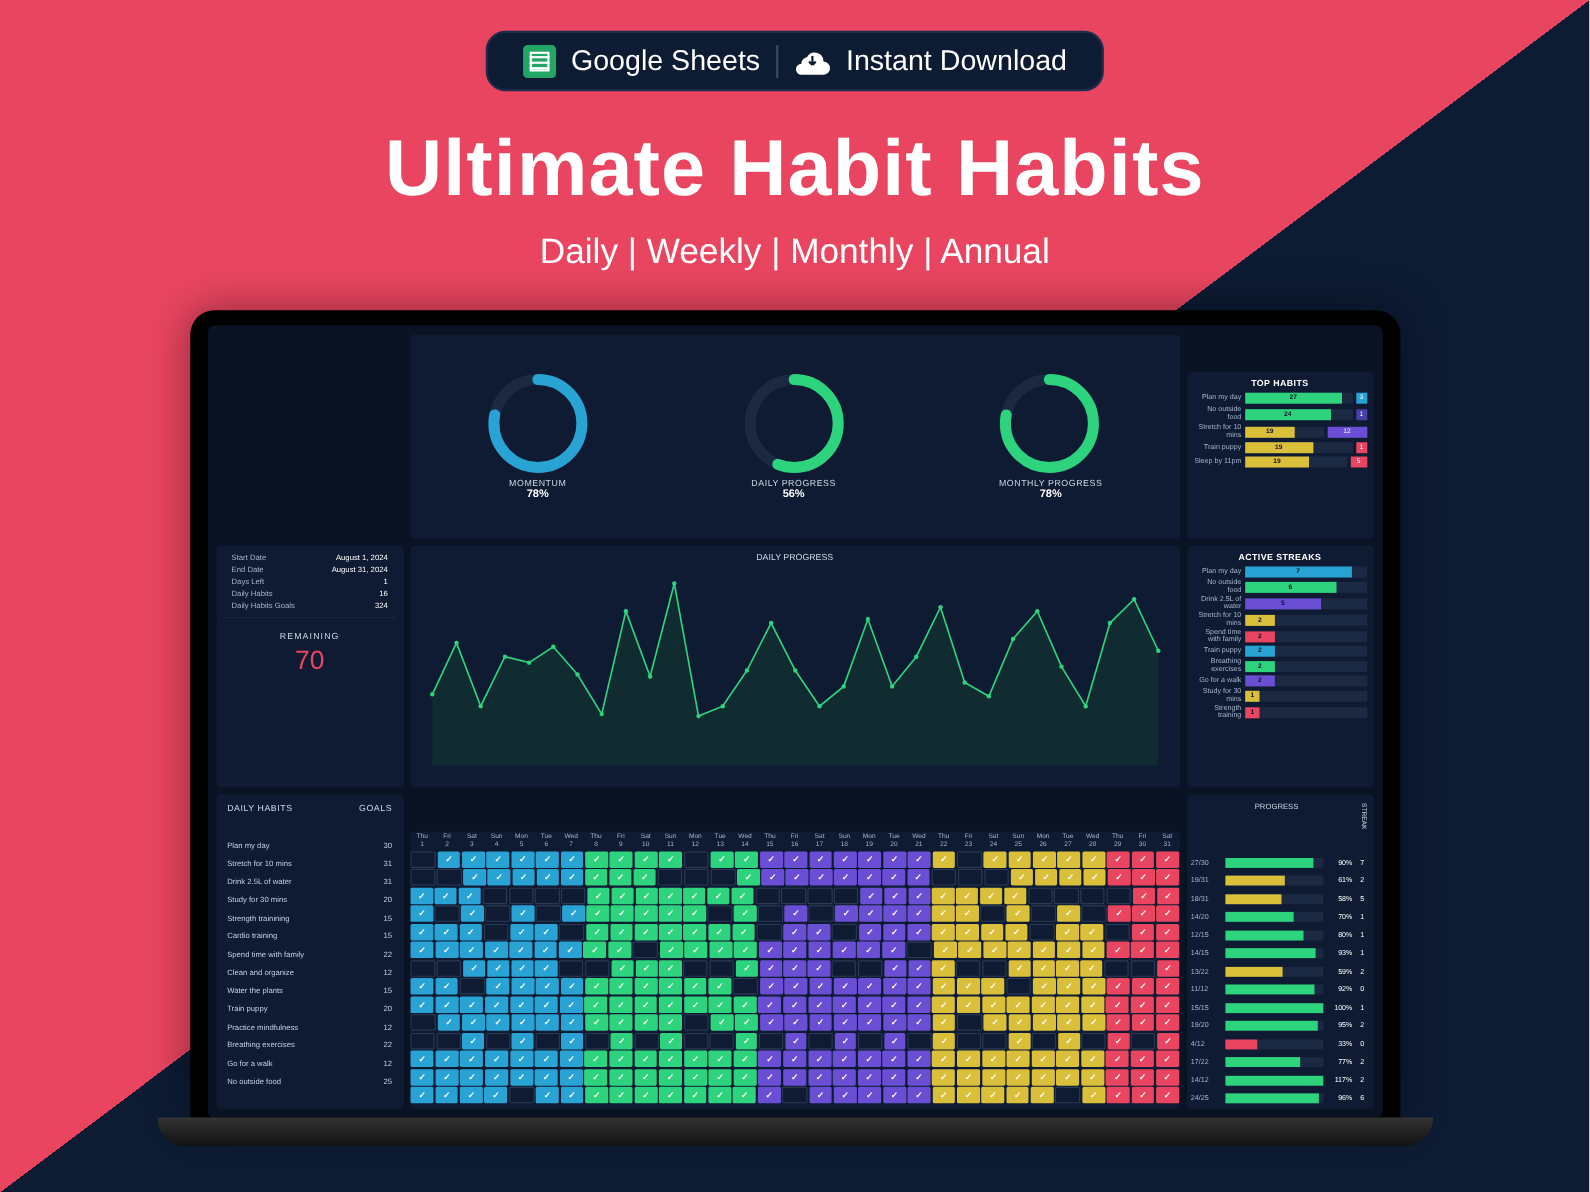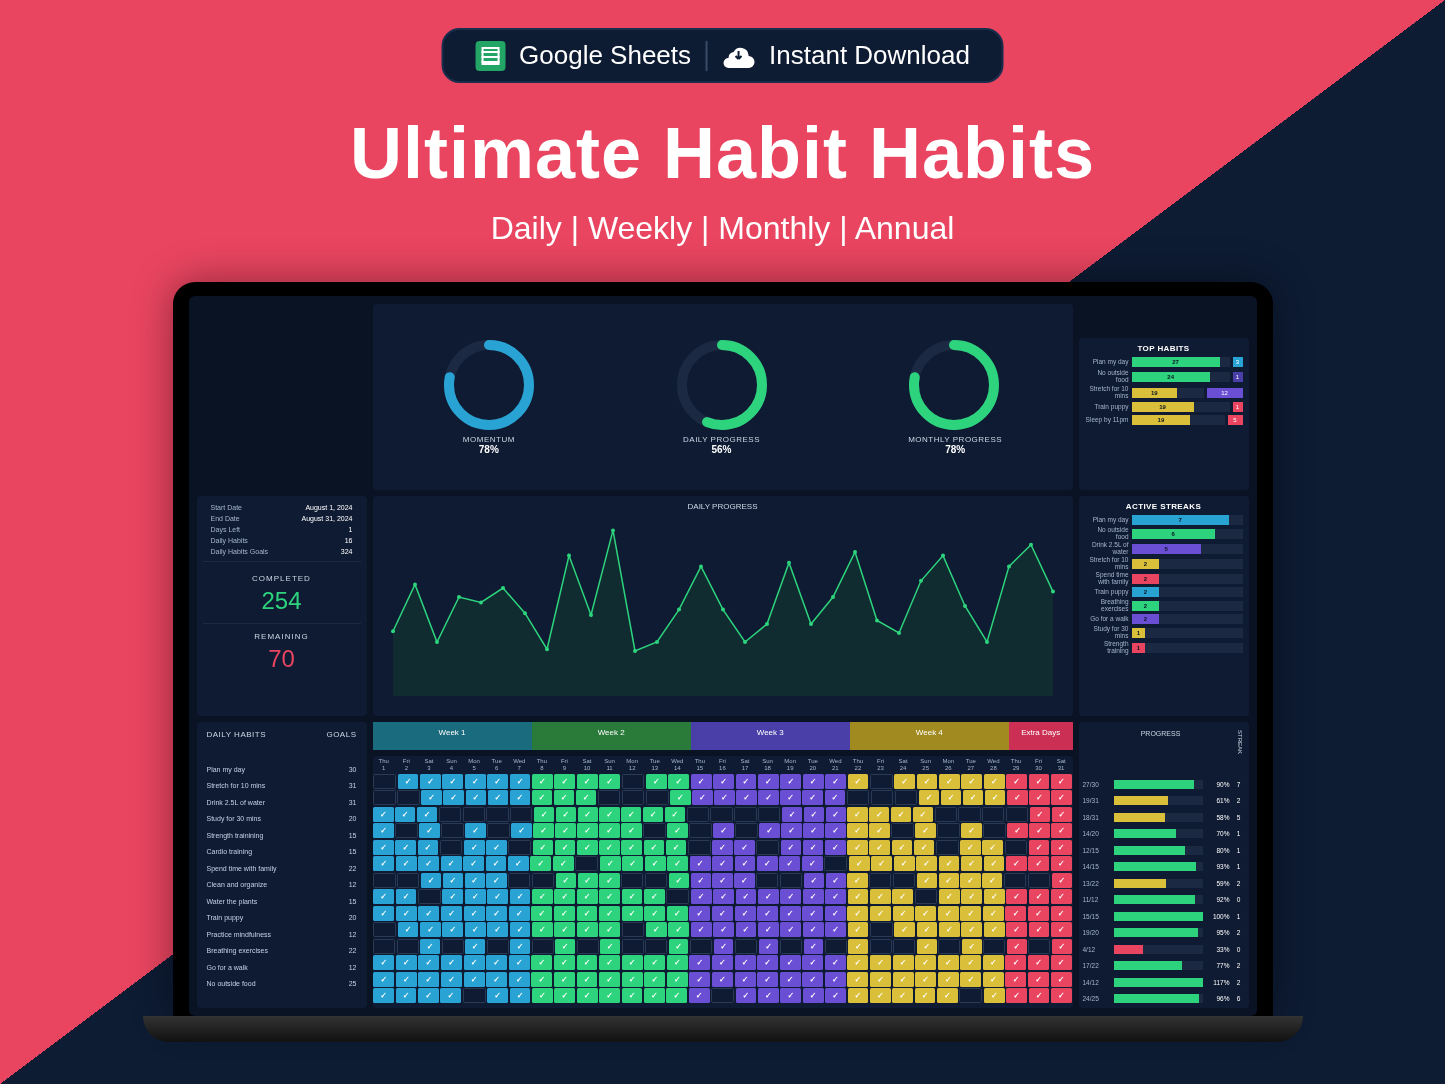--- a/index.html
+++ b/index.html
@@ -190,24 +190,20 @@
             </div>
             <div class="info-row">
               <span>Daily Habits</span>
               <span>16</span>
             </div>
             <div class="info-row">
               <span>Daily Habits Goals</span>
               <span>324</span>
             </div>
           </div>
-        <div class="big-stat" style="border-bottom:1px solid #1b2942;">
-          <div class="lbl">COMPLETED</div>
-          <div class="val green">254</div>
-        </div>
         <div class="big-stat">
           <div class="lbl">REMAINING</div>
           <div class="val red">70</div>
         </div>
       </div>
 
       <div class="panel line-chart">
         <div class="title">DAILY PROGRESS</div>
         <svg id="line-svg" viewBox="0 0 700 220" preserveAspectRatio="none">
             <path d="M20 135.2 L42 88.4 L64 146 L86 101 L108 106.4 L130 92 L152 117.2 L174 153.2 L196 59.599999999999994 L218 119 L240 34.400000000000006 L262 155 L284 146 L306 113.6 L328 70.4 L350 113.6 L372 146 L394 128 L416 66.80000000000001 L438 128 L460 101 L482 56 L504 124.4 L526 137 L548 84.8 L570 59.599999999999994 L592 110 L614 146 L636 70.4 L658 48.80000000000001 L680 95.6 L 680 200 L 20 200 Z" fill="#123d2f" opacity=".5"></path>
@@ -370,27 +366,20 @@
               <span>Go for a walk</span>
               <span>12</span>
             </div>
             <div class="habit-row">
               <span>No outside food</span>
               <span>25</span>
             </div>
           </div>
       </div>
 
-      <div class="week-header" id="week-hdr">
-          <div class="wk wk1">Week 1</div>
-          <div class="wk wk2">Week 2</div>
-          <div class="wk wk3">Week 3</div>
-          <div class="wk wk4">Week 4</div>
-          <div class="wk wked">Extra Days</div>
-        </div>
 
       <div class="panel grid-zone">
         <div class="day-hdr" id="day-hdr">
             <div>
               <span>Thu</span>
               <span>1</span>
             </div>
             <div>
               <span>Fri</span>
               <span>2</span>

